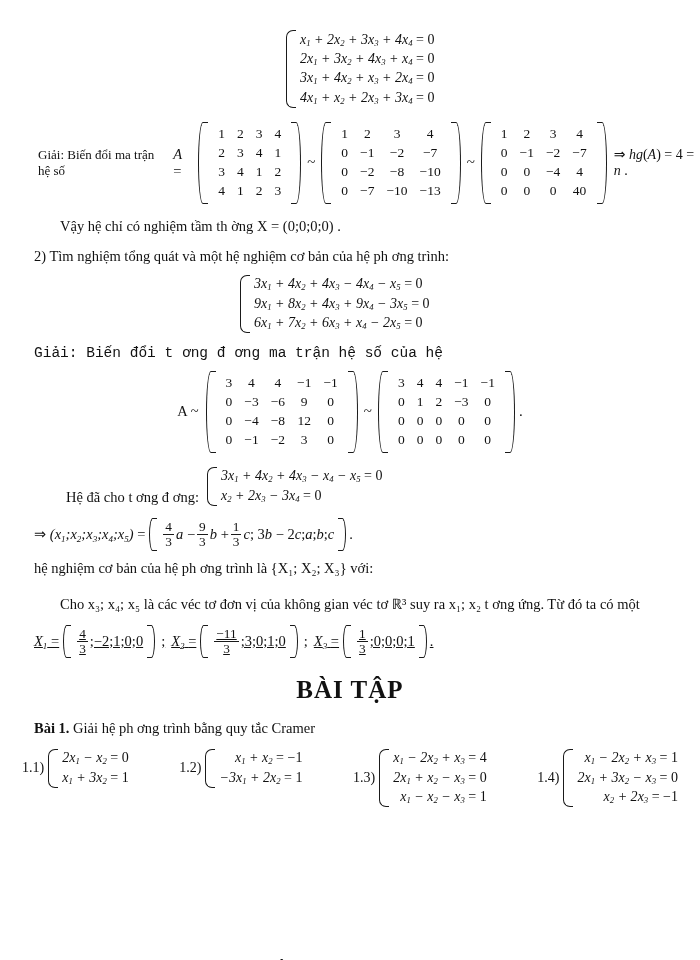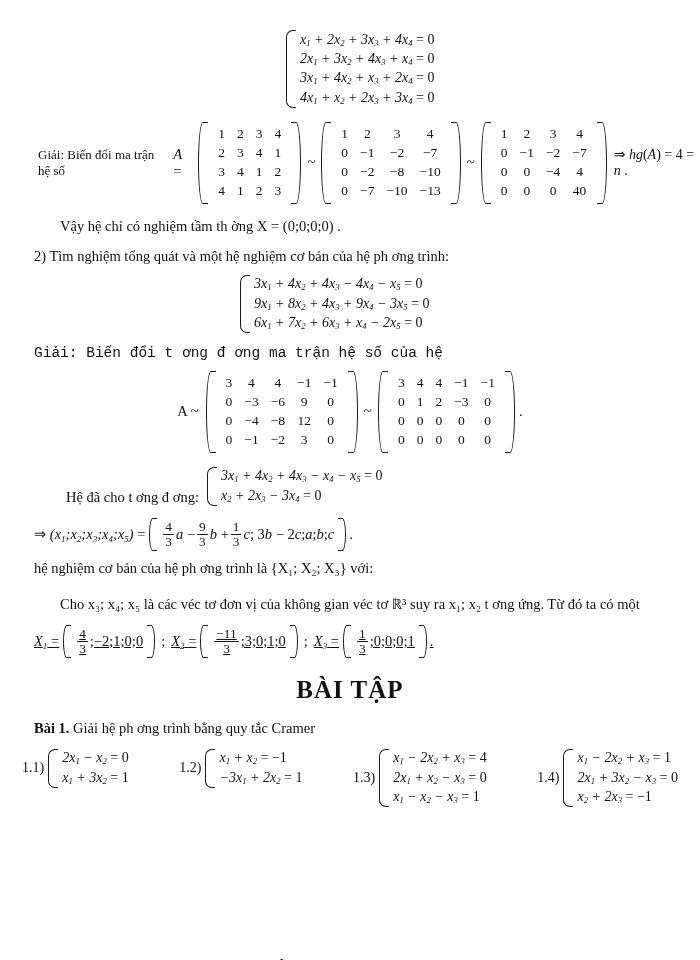--- a/index.html
+++ b/index.html
@@ -68,21 +68,21 @@
   .bigp .inner{display:flex;align-items:center;padding:2px 4px;}
   .heading{
     text-align:center;font-weight:bold;font-size:25px;letter-spacing:1px;
     font-family:"Liberation Serif",serif;
   }
   .footer{
     position:absolute;left:0;right:0;bottom:14px;
     display:flex;justify-content:space-between;
     padding:0 56px 0 58px;font-size:15px;box-sizing:border-box;
   }
-  .ex-row{display:flex;align-items:flex-start;padding:0 22px;font-size:13.5px;}
+  .ex-row{display:flex;align-items:flex-start;padding:0 22px;font-size:13.5px;text-align:right;}
   .ex{display:flex;align-items:center;}
   .ex .lbl{padding-right:4px;font-size:14px;}
 </style>
 </head>
 <body>
 
 <div class="page">
 
   <div style="margin-top:30px;padding-left:286px;">
     <div class="system">

